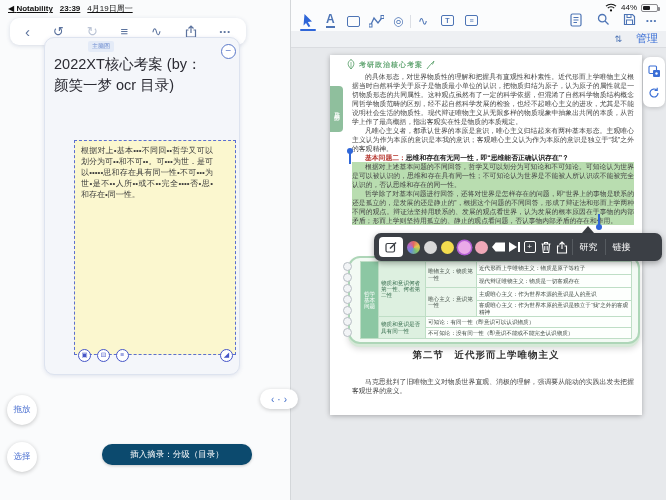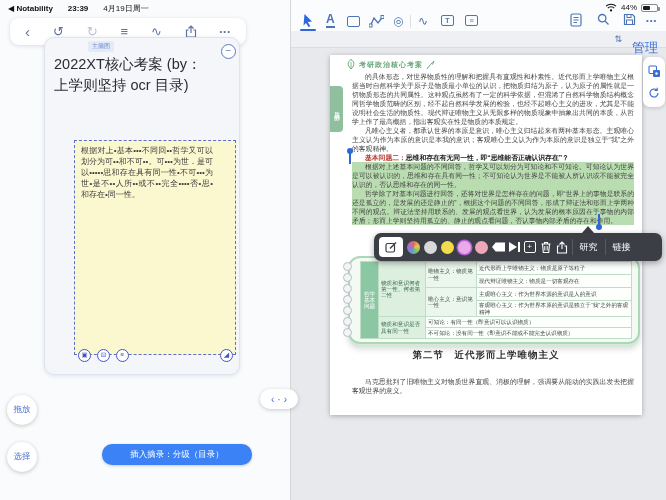--- a/index.html
+++ b/index.html
@@ -2,21 +2,21 @@
 <html><head>
 <meta charset="utf-8">
 <style>
   html,body{margin:0;padding:0;background:#d8dadd;}
   *{box-sizing:border-box;font-family:"Liberation Sans","DejaVu Sans",sans-serif;}
   #screen{position:relative;width:666px;height:500px;background:#fafbfc;overflow:hidden;}
   .abs{position:absolute;}
 
   
   .statusbar{left:0;top:0;width:666px;height:16px;font-size:8px;color:#111;}
-  .st-left{position:absolute;left:8px;top:3px;display:flex;gap:15px;align-items:center;font-weight:bold;}
+  .st-left{position:absolute;left:8px;top:3px;display:flex;gap:7px;align-items:center;font-weight:bold;text-decoration:underline;}
   .st-date{font-weight:normal;}
   .st-right{position:absolute;right:8px;top:3px;display:flex;gap:4px;align-items:center;}
   .battery{width:17px;height:8px;border:1px solid #8a8a8e;border-radius:2px;position:relative;}
   .battery-fill{position:absolute;left:1px;top:1px;bottom:1px;width:44%;background:#1c1c1e;border-radius:1px;}
   .battery-cap{position:absolute;right:-3px;top:2px;width:2px;height:4px;background:#8a8a8e;border-radius:0 1px 1px 0;}
 
   
   .divider{left:290px;top:0;width:1px;height:500px;background:#d4d7da;}
   .right-chrome{left:291px;top:0;width:375px;height:31px;background:#fbfcfd;}
   .doc-area{left:291px;top:48px;width:375px;height:452px;background:#e7e9ec;}
@@ -36,41 +36,41 @@
     background:#fff;color:#5b79c9;font-size:10px;line-height:12px;text-align:center;}
   .stickynote{left:74px;top:140px;width:162px;height:215px;background:#fbf7cf;border:1.5px dashed #5b6fd0;
     padding:4px 6px;font-size:8px;line-height:11px;color:#3c3c3c;text-align:justify;}
   .stickynote p{margin:0 16px 3px 0;}
   .handle{width:13px;height:13px;border:1.3px solid #4656c8;border-radius:50%;background:#fff;color:#4656c8;
     font-size:6.5px;line-height:10.5px;text-align:center;}
 
   
   .float-circle{width:30px;height:30px;border-radius:50%;background:#fff;box-shadow:0 1px 4px rgba(0,0,0,.22);
     color:#4a6fd0;font-size:8.5px;display:flex;align-items:center;justify-content:center;}
-  .insert-btn{left:102px;top:444px;width:150px;height:21px;background:#3b82f6;border-radius:10px;color:#fff;
+  .insert-btn{left:102px;top:444px;width:150px;height:21px;background:#0c4a6e;border-radius:10px;color:#fff;
     font-size:8.5px;display:flex;align-items:center;justify-content:center;box-shadow:0 1px 3px rgba(0,0,0,.2);}
   .navpill{left:260px;top:389px;width:38px;height:20px;background:#fff;border-radius:10px;
     box-shadow:0 1px 4px rgba(0,0,0,.2);color:#3f6cc9;font-size:10px;display:flex;align-items:center;justify-content:center;gap:3px;}
 
   
   .rt-ic{position:absolute;top:13px;color:#4d74b5;font-size:12px;line-height:16px;}
   .tool-underline{left:300px;top:29px;width:16px;height:2px;background:#2f66d8;border-radius:1px;}
   .box-tool{width:13px;height:11px;border:1.2px solid #4d74b5;border-radius:2px;font-size:7px;line-height:9px;
     text-align:center;color:#4d74b5;font-weight:bold;}
   .vline{position:absolute;left:410px;top:15px;width:1px;height:13px;background:#dcdfe5;}
 
   
   .tabbar{left:291px;top:31px;width:375px;height:17px;background:#eef0f3;border-bottom:1px solid #dadce0;}
   .tab{position:absolute;left:5px;top:0;width:176px;height:17px;background:#fff;border-radius:6px 6px 0 0;
     display:flex;align-items:center;gap:4px;padding:0 6px;box-shadow:0 0 2px rgba(0,0,0,.08);}
   .minidoc{width:9px;height:11px;background:#4caf72;border-radius:2px;position:relative;flex:none;}
   .minidoc::after{content:"";position:absolute;left:2px;top:3px;width:5px;height:1px;background:#fff;box-shadow:0 2px 0 #fff,0 4px 0 #fff;}
   .tabtitle{font-size:8px;color:#3c3c40;white-space:nowrap;overflow:hidden;}
   .sorticon{position:absolute;right:44px;top:3px;color:#4d74b5;font-size:9px;}
-  .managelink{position:absolute;right:8px;top:8px;color:#3b6fd6;font-size:13px;text-align:center;}
+  .managelink{position:absolute;right:8px;top:0;color:#3b6fd6;font-size:11px;text-align:center;}
 
   
   .page{left:330px;top:55px;width:312px;height:360px;background:#fff;box-shadow:0 1px 5px rgba(0,0,0,.28);}
   .brand{left:346px;top:59px;display:flex;align-items:center;gap:3px;color:#67a877;font-size:7px;font-weight:bold;letter-spacing:1px;}
   .margintab{left:330px;top:86px;width:13px;height:46px;background:#8fbf9d;border-radius:0 4px 4px 0;
     color:#fff;font-size:6px;writing-mode:vertical-rl;text-orientation:upright;display:flex;align-items:center;justify-content:center;letter-spacing:1px;}
   .bodytext{left:352px;top:72px;width:282px;font-size:6.8px;line-height:9px;color:#454545;text-align:justify;}
   .bodytext p{margin:0;text-indent:13px;}
   .bodytext .hl{background:#b9ddb0;}
   .qline{margin:1px 0;}
@@ -165,21 +165,21 @@
     <span class="lt-ic">∿</span>
     <svg width="12" height="13" viewBox="0 0 12 13">
         <path d="M6 1v7M3.5 3.5 6 1l2.5 2.5" stroke="#5c739e" stroke-width="1.2" fill="none"></path>
         <path d="M3.5 5H1.5v7h9V5h-2" stroke="#5c739e" stroke-width="1.2" fill="none"></path>
       </svg>
     <span class="lt-ic" style="font-size:8px;letter-spacing:1px;">•••</span>
   </div>
 
   <div class="abs mindcard"></div>
   <div class="abs mindtag">主脑图</div>
-  <div class="abs mindtitle">2022XT核心考案 (by：上学则坚持 ocr 目录)</div>
+  <div class="abs mindtitle">2022XT核心考案 (by：颜笑一梦 ocr 目录)</div>
   <div class="abs collapse-btn">−</div>
 
   <div class="abs stickynote">
     <p>根据对上•基本•••不同回••哲学又可以划分为可••和不可••。可•••为世．是可以•••••思和存在具有同一性•不可•••为世•是不••人所••或不••完全••••否•思•和存在•同一性。</p>
   </div>
 
   <div class="abs handle" style="left:78px;top:349px;">▣</div>
   <div class="abs handle" style="left:97px;top:349px;">⊟</div>
   <div class="abs handle" style="left:116px;top:349px;">≡</div>
   <div class="abs handle" style="left:220px;top:349px;font-size:7px;">◢</div>

